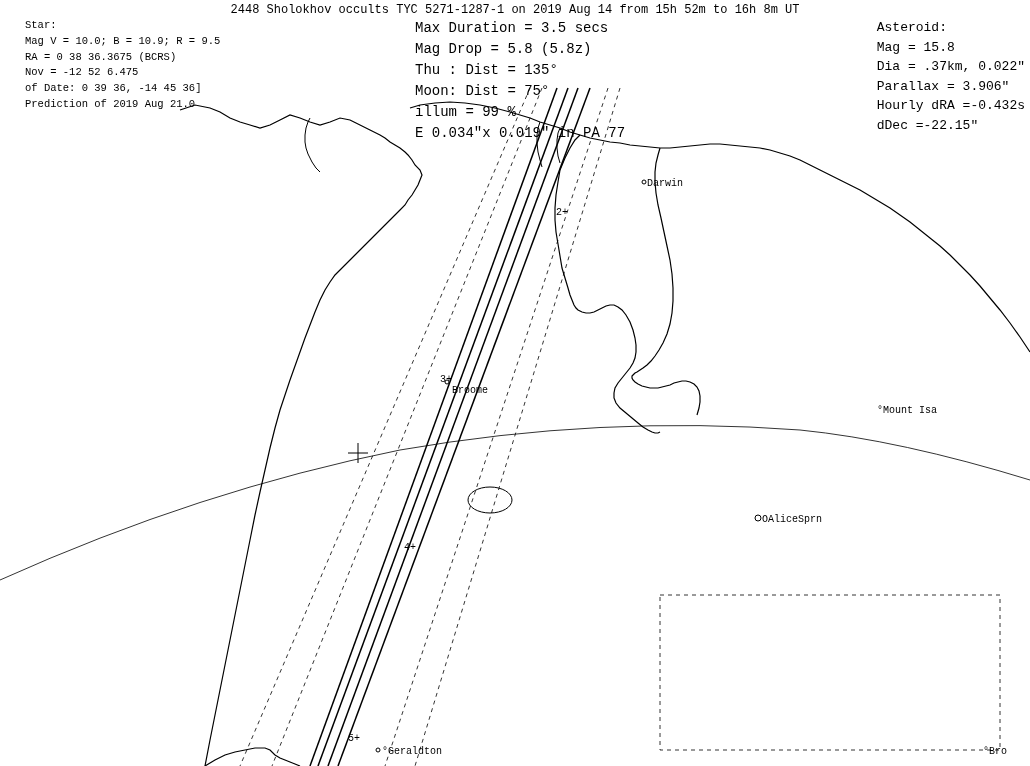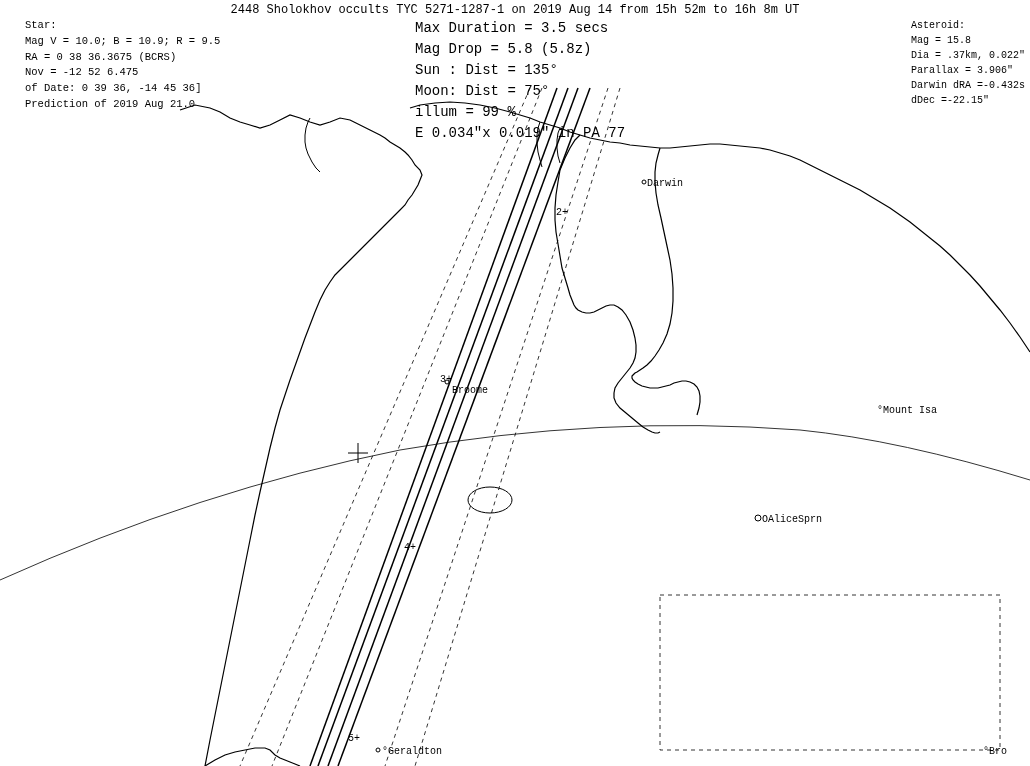--- a/index.html
+++ b/index.html
@@ -48,21 +48,21 @@
       top: 18px;
       left: 415px;
       line-height: 1.5;
       font-size: 14px;
     }
     .info-right {
       position: absolute;
       top: 18px;
       right: 5px;
       line-height: 1.5;
-      font-size: 10px;
+      font-size: 13px;
       text-align: left;
     }
     svg {
       position: absolute;
       top: 0; left: 0;
     }
   </style>
 </head>
 <body>
 
@@ -186,28 +186,28 @@
     <div>Mag V = 10.0; B = 10.9; R = 9.5</div>
     <div>RA  =  0 38 36.3675 (BCRS)</div>
     <div>Nov = -12 52  6.475</div>
     <div>of Date:  0 39 36, -14 45 36]</div>
     <div>Prediction of 2019 Aug 21.0</div>
   </div>
 
   <div class="info-center">
     <div>Max Duration =  3.5 secs</div>
     <div>   Mag Drop =  5.8  (5.8z)</div>
-    <div>Sun :  Dist = 135°</div>
+    <div>Thu :  Dist = 135°</div>
     <div>Moon:  Dist =  75°</div>
     <div>       illum =  99 %</div>
     <div>E 0.034"x 0.019" in PA 77</div>
   </div>
 
   <div class="info-right">
     <div>Asteroid:</div>
     <div>  Mag = 15.8</div>
     <div>  Dia = .37km,  0.022"</div>
     <div>  Parallax = 3.906"</div>
-    <div>  Darwin dRA =-0.432s</div>
+    <div>  Hourly dRA =-0.432s</div>
     <div>  dDec =-22.15"</div>
   </div>
 
 </div>
 
 </body></html>

